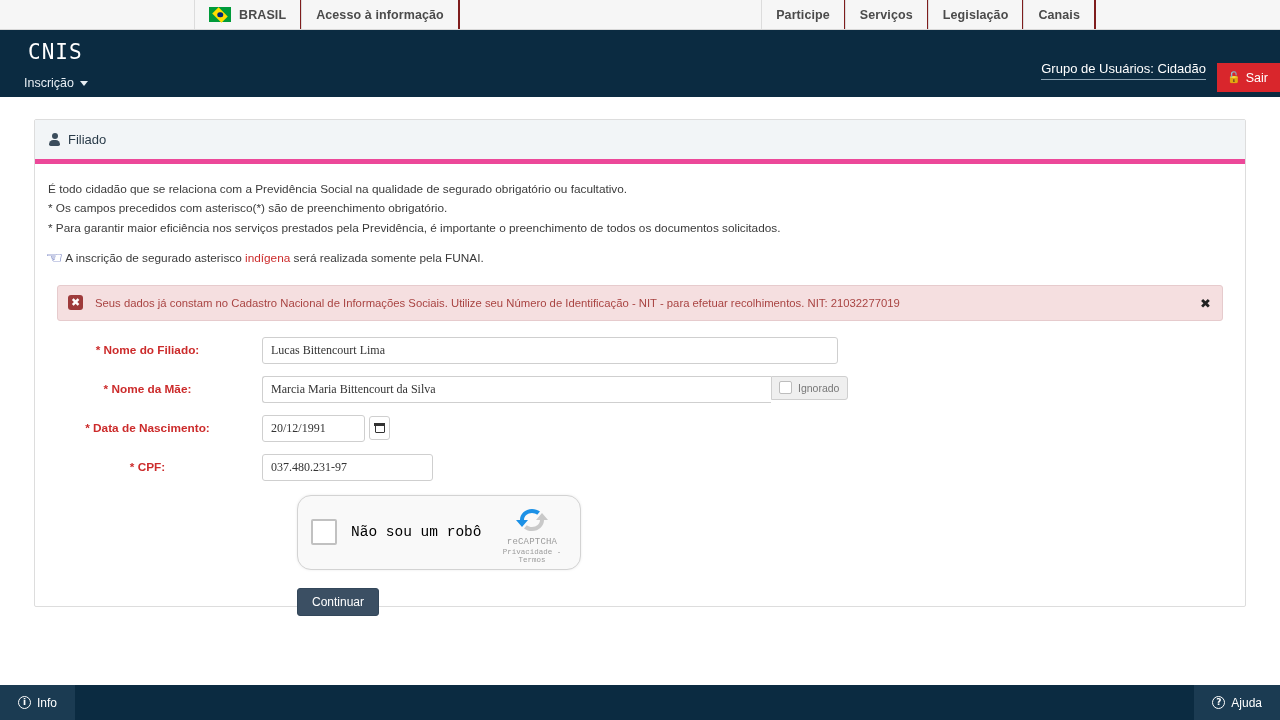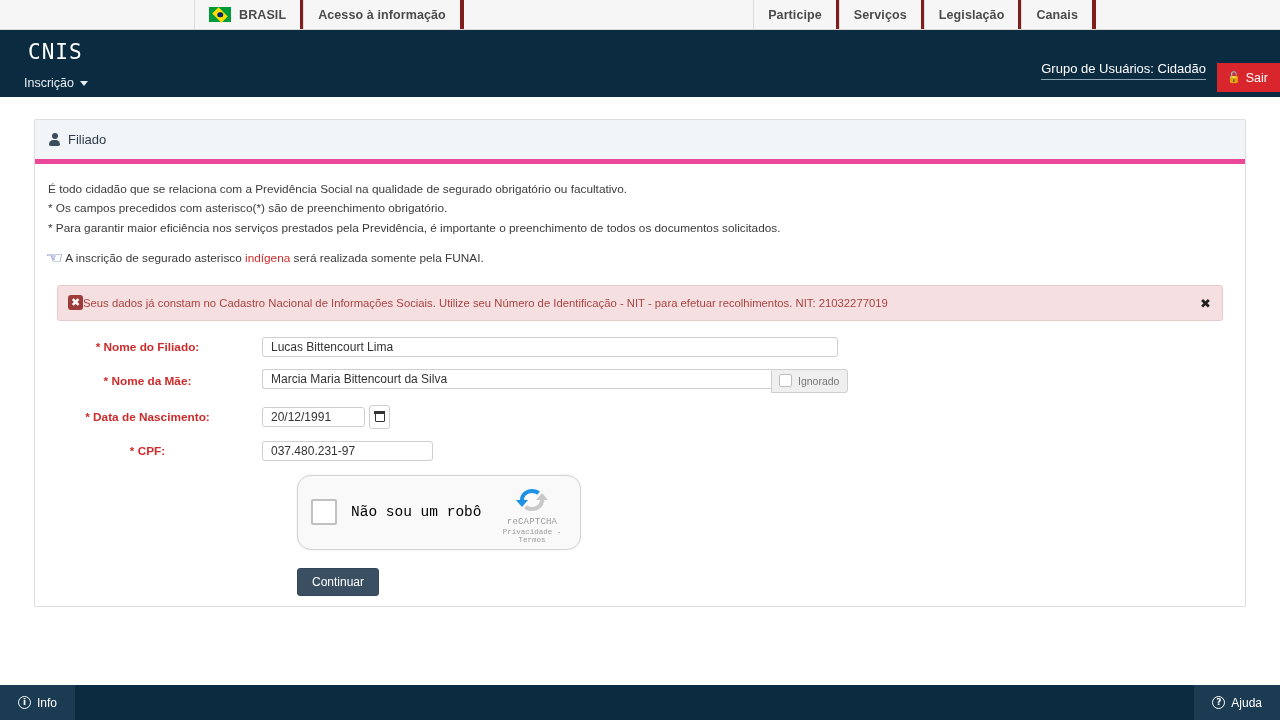--- a/index.html
+++ b/index.html
@@ -19,21 +19,21 @@
     display: flex;
     align-items: stretch;
     font-size: 12.5px;
     color: #4a4a4a;
   }
   .govbar .spacer-left { width: 194px; }
   .govbar .gov-item {
     display: flex; align-items: center;
     padding: 0 14px;
     border-left: 1px solid #dcdcdc;
-    border-right: 4px solid #7f1d1d;
+    border-right: 2px solid #7f1d1d;
     margin-right: -1px;
     color: #4b4b4b;
     font-weight: 600;
     letter-spacing: .1px;
     white-space: nowrap;
   }
   .govbar .gov-item.brasil { gap: 8px; font-weight: 700; border-left: 1px solid #dcdcdc; }
   .govbar .flex-gap { flex: 1 1 auto; }
   .flag {
     width: 22px; height: 15px;
@@ -200,20 +200,21 @@
     background: #9e3b3b;
     color: #fff;
     font-size: 11px;
     font-weight: 700;
     display: flex; align-items: center; justify-content: center;
     flex: 0 0 auto;
     font-family: "DejaVu Sans", sans-serif;
     line-height: 1;
   }
   .alert-text {
+    margin-left: 12px;
     font-size: 11.3px;
     color: #a94442;
   }
   .alert-close {
     position: absolute;
     right: 11px; top: 50%;
     transform: translateY(-50%);
     font-size: 13px;
     font-weight: 700;
     color: #222;
@@ -235,28 +236,28 @@
     width: 215px;
     text-align: center;
     padding-right: 14px;
     font-size: 11.8px;
     font-weight: 700;
     color: #cc2b2b;
     flex: 0 0 auto;
     white-space: nowrap;
   }
   .form-control {
-    height: 20px;
+    height: 27px;
     border: 1px solid #cfcfcf;
     border-radius: 3px;
     padding: 0 8px;
     font-size: 12px;
     color: #333;
     background: #fff;
-    font-family: Liberation Sans, sans-serif;
+    font-family: Liberation Serif, serif;
     outline: none;
   }
   .input-nome { width: 576px; }
   .input-group { display: flex; align-items: stretch; }
   .input-mae { width: 509px; border-right: none; border-radius: 3px 0 0 3px; }
   .addon-ignorado {
     display: flex; align-items: center; gap: 6px;
     background: #efefef;
     border: 1px solid #cfcfcf;
     border-radius: 0 3px 3px 0;

